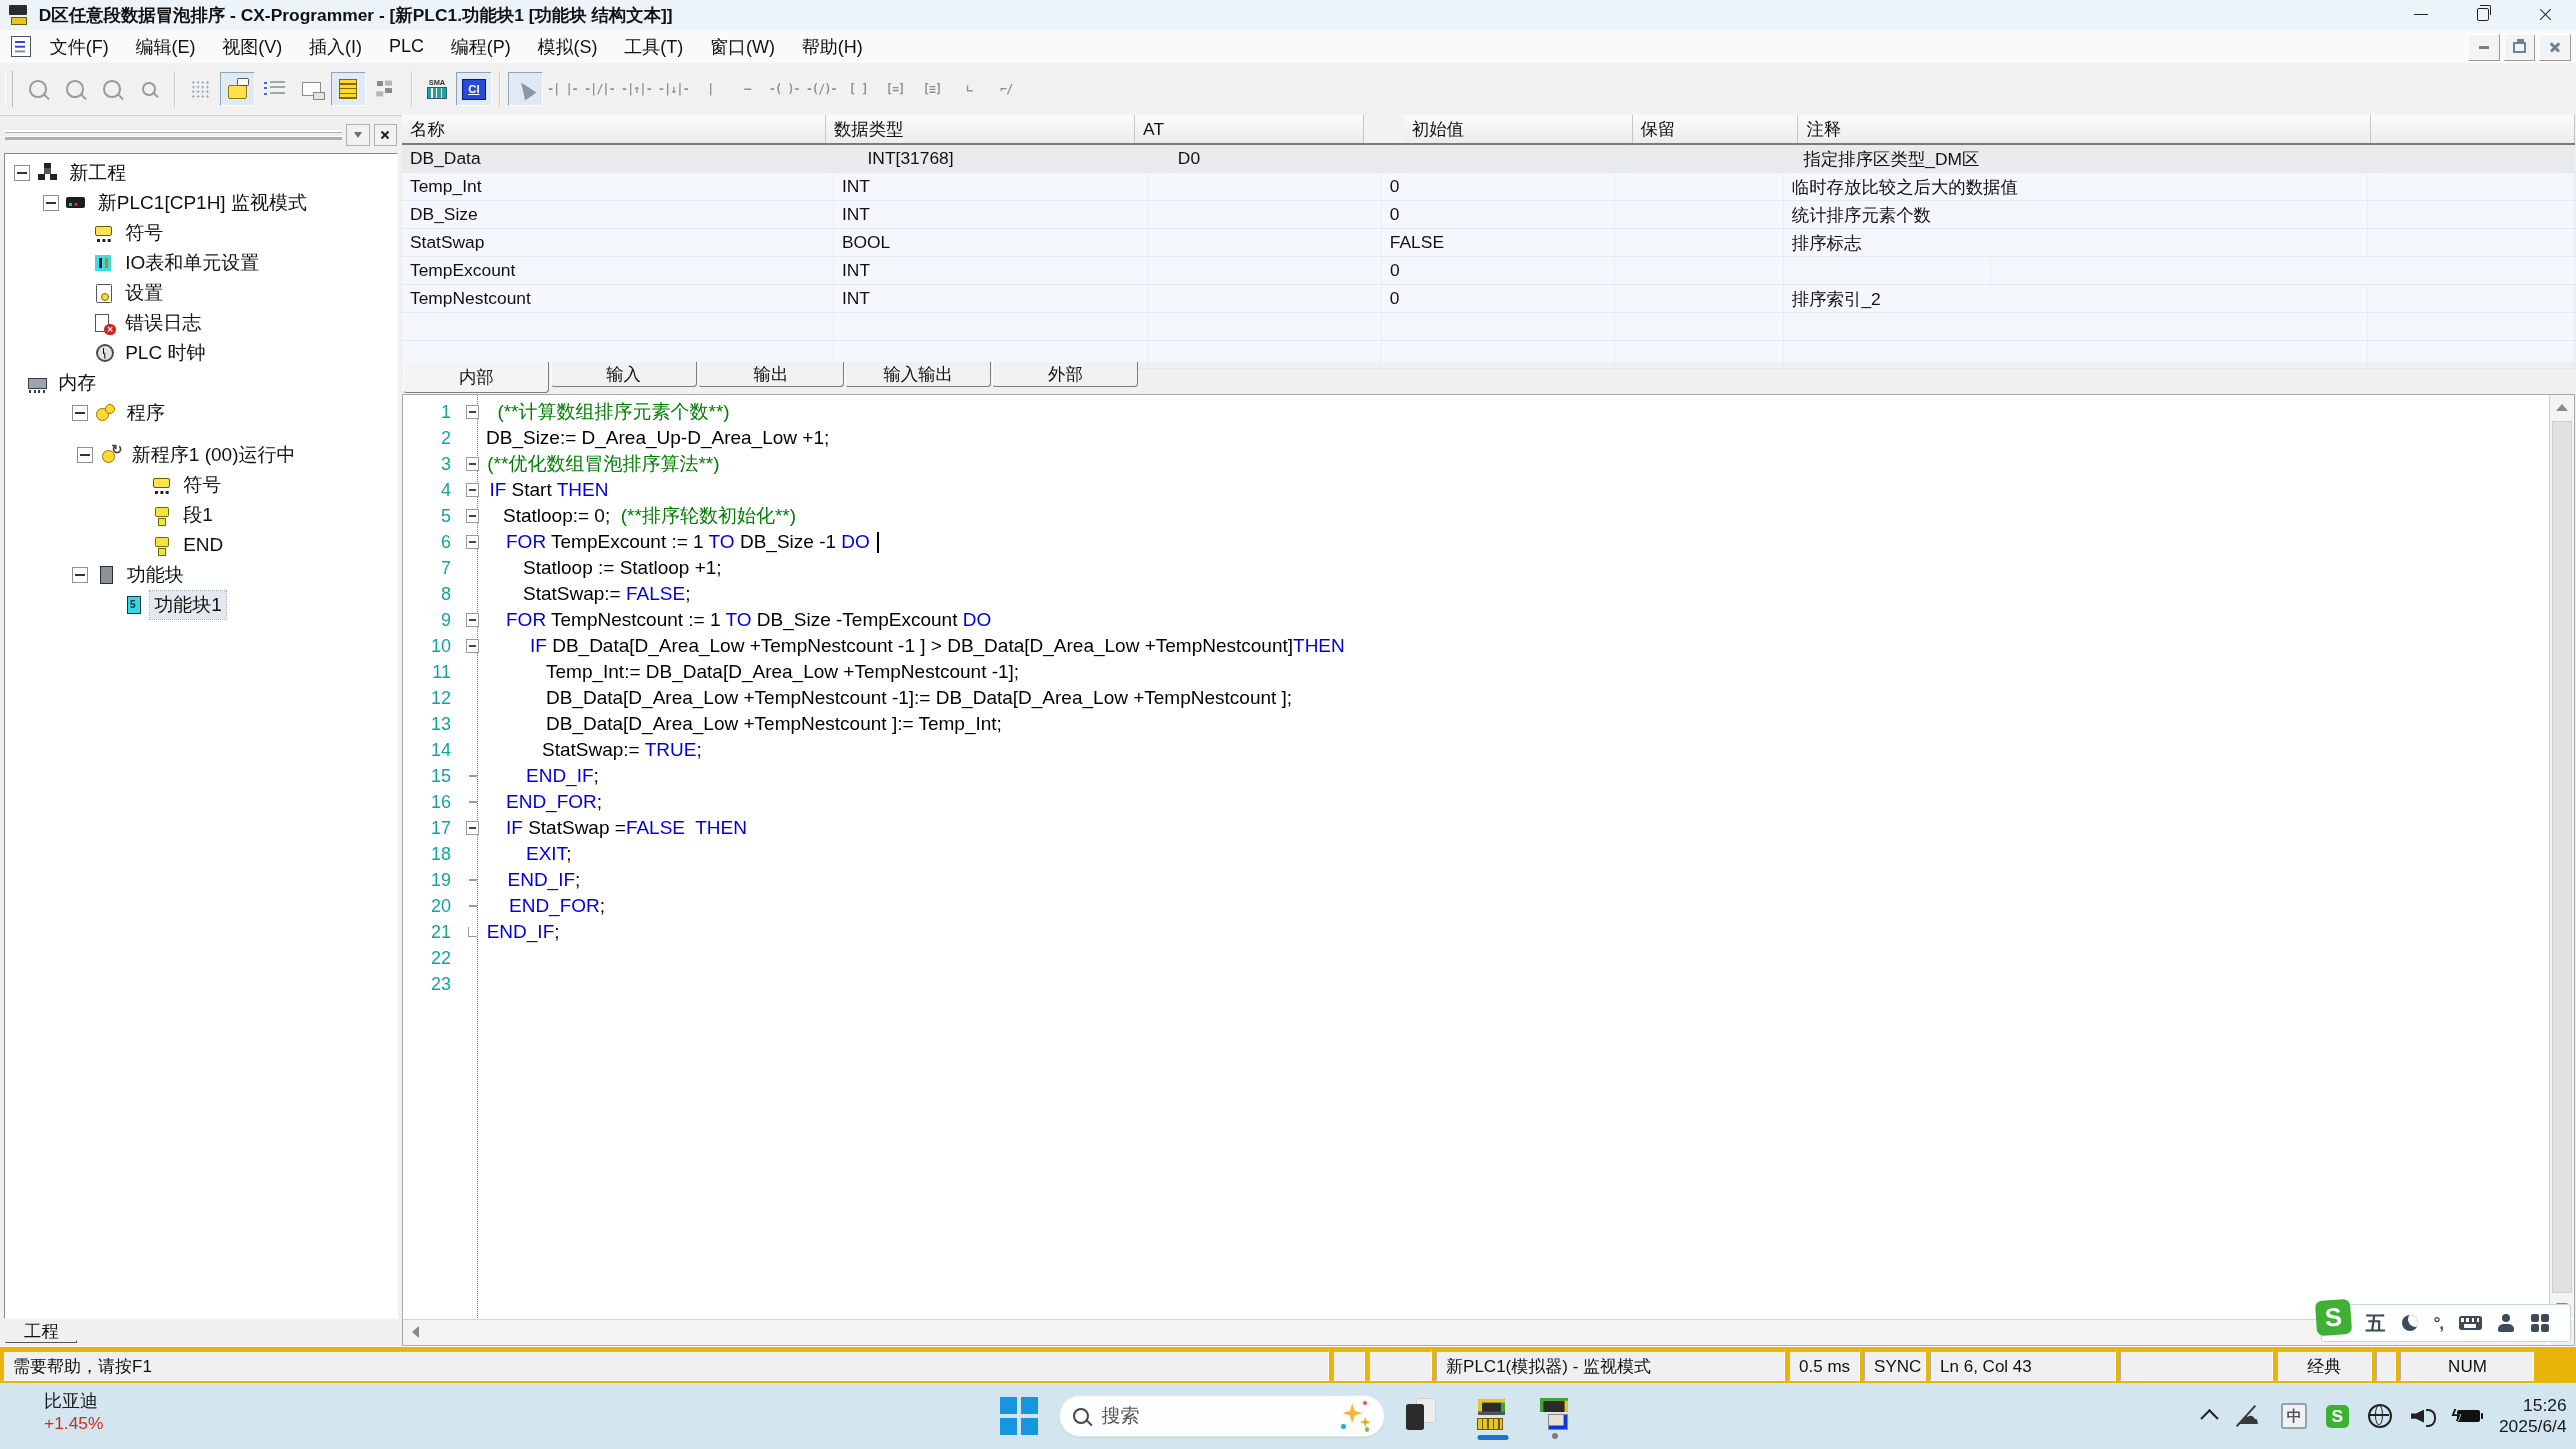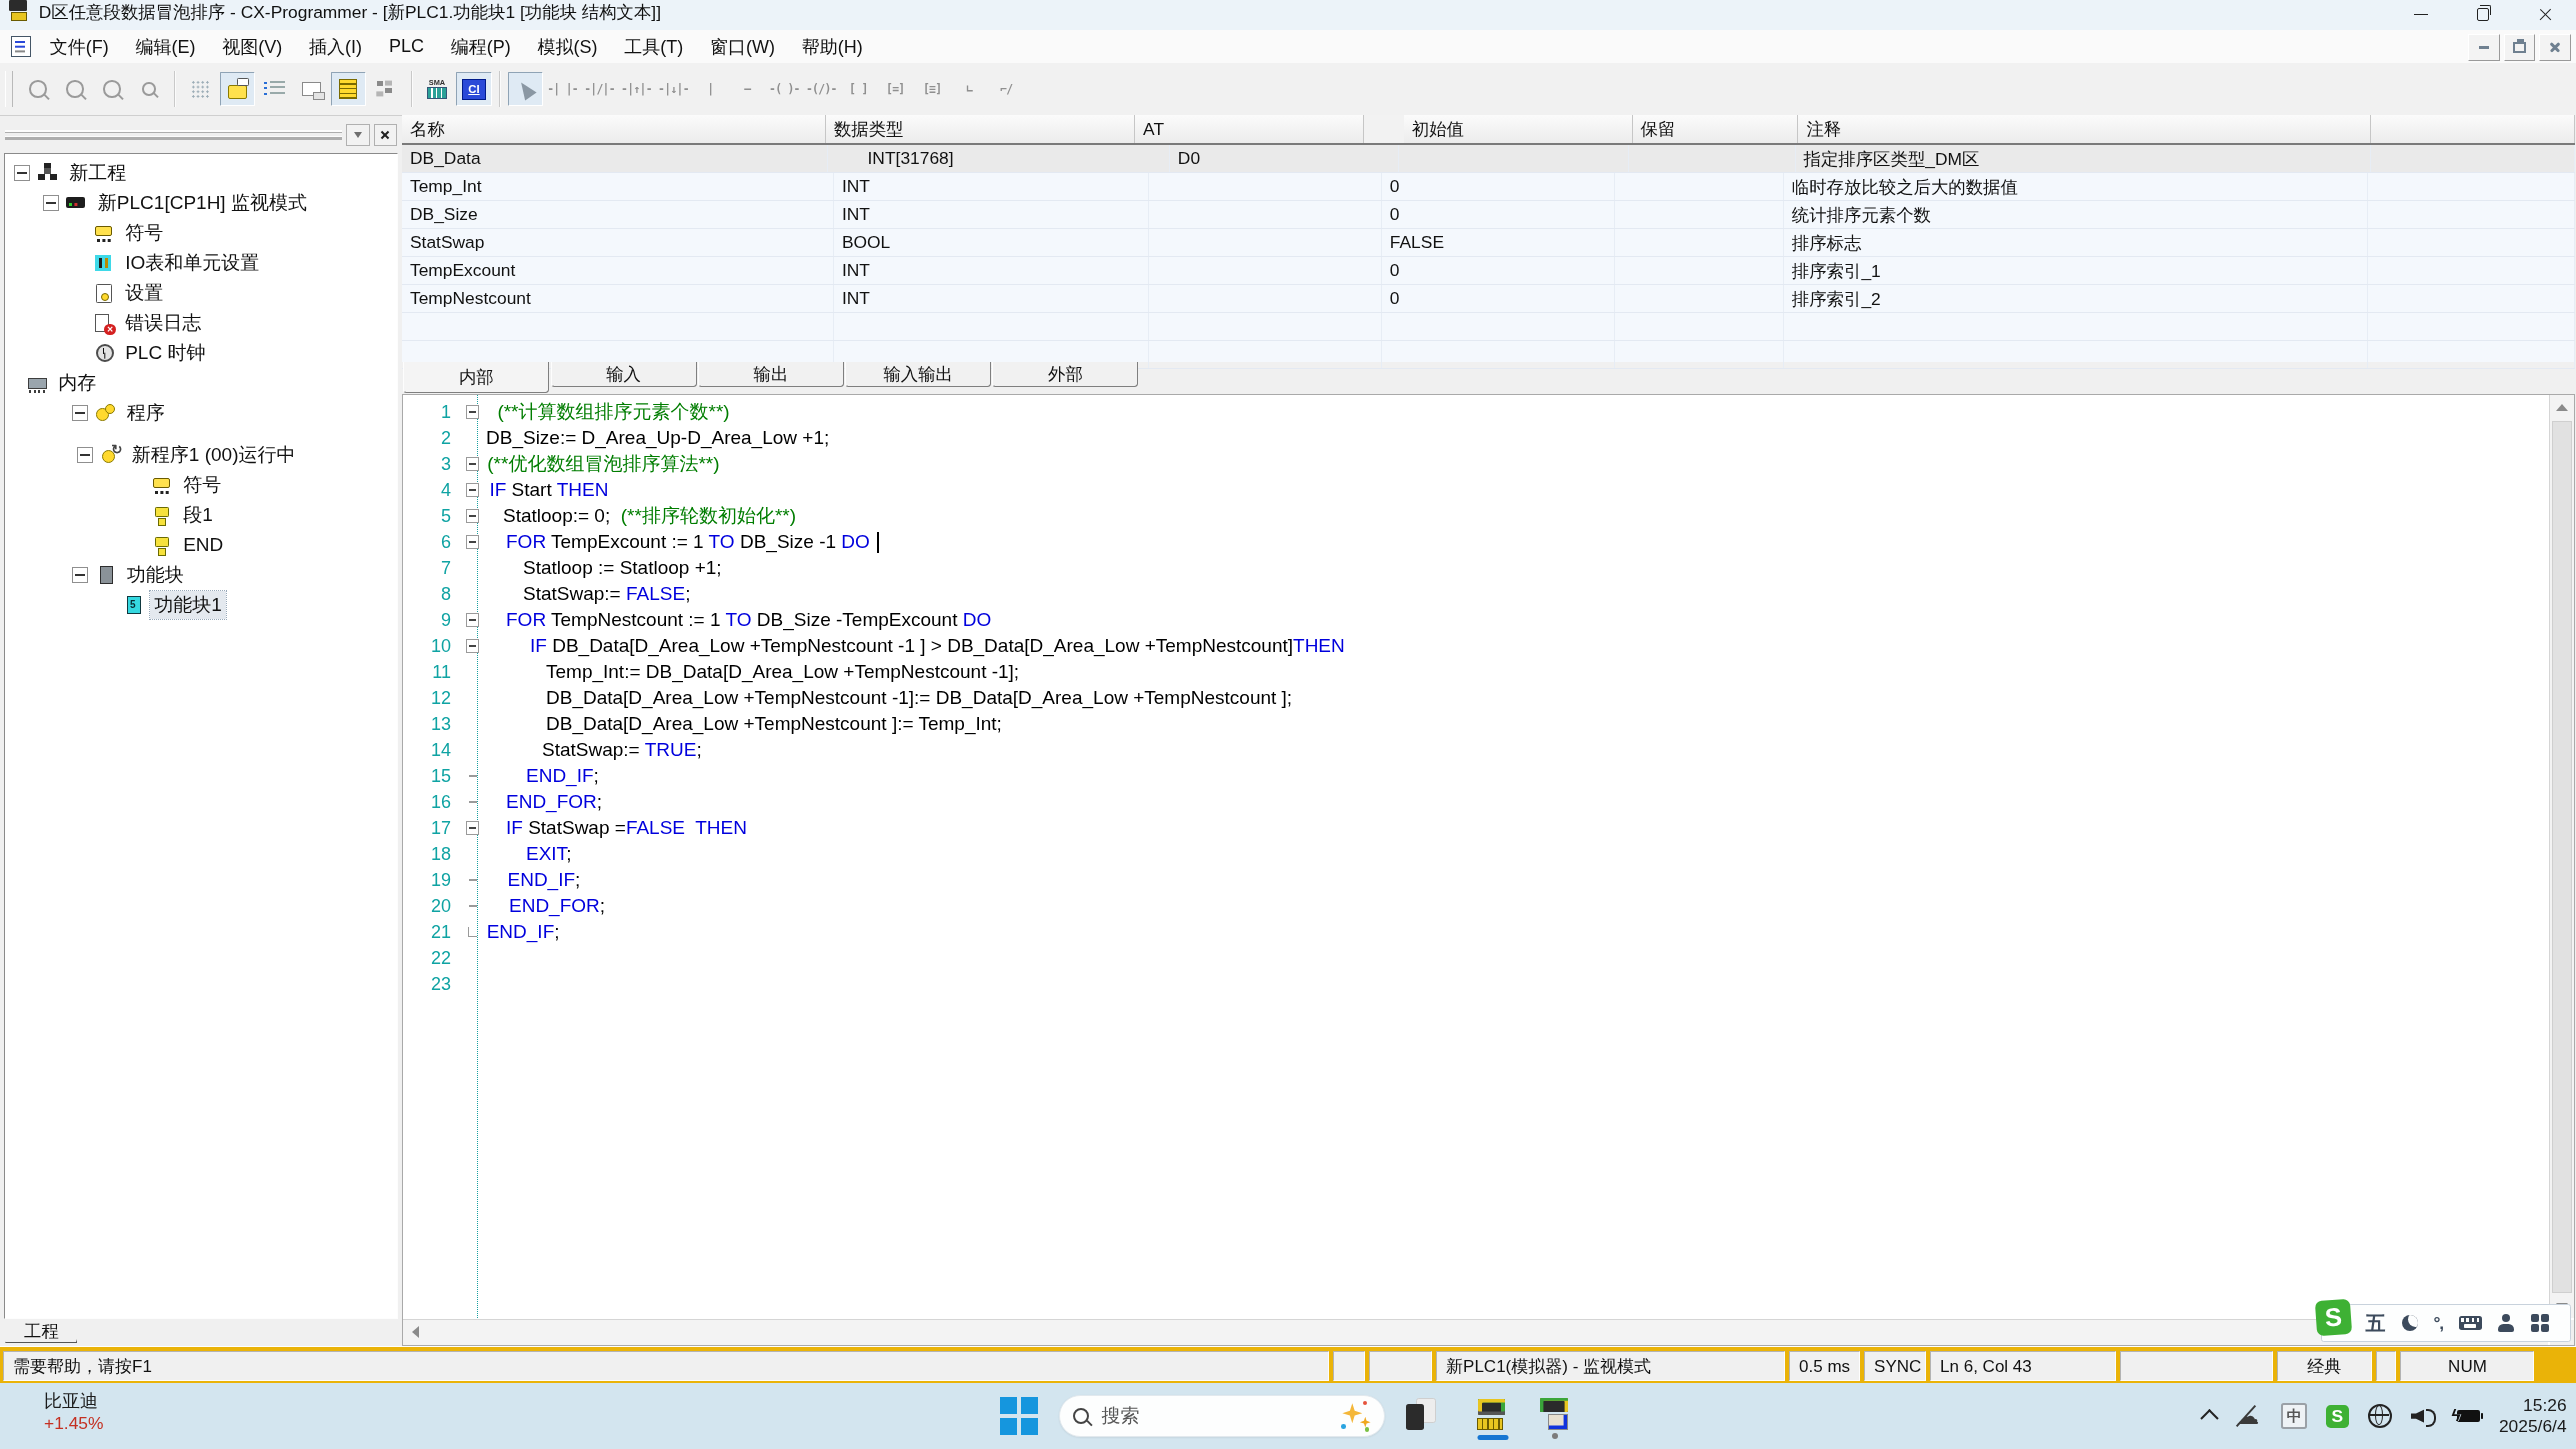--- a/index.html
+++ b/index.html
@@ -1,20 +1,20 @@
 <!DOCTYPE html>
 <html style="font-size:10.7px"><head>
 <meta charset="utf-8">
 <style>
   html,body{margin:0;padding:0;background:#222;}
   .screen{position:relative;width:2576px;height:1449px;background:#f0f0f0;
           font-family:"Liberation Sans",sans-serif;overflow:hidden;color:#111;}
   
   .titlebar{position:absolute;top:0;left:0;right:0;height:29.5px;background:#ecf3f9;
-            display:flex;align-items:flex-start;padding-left:9.4px;}
+            display:flex;align-items:center;padding-left:9.4px;font-weight:bold;}
   .app-ico{width:20px;height:20px;position:relative;flex:none;}
   .app-ico::before{content:"";position:absolute;left:0;top:0;width:17.4px;height:10.7px;background:#2b2b2b;border-radius:1.3px;}
   .app-ico::after{content:"";position:absolute;left:1.3px;top:12px;width:14.8px;height:6.7px;background:#e8c520;border:0.7px solid #6a5a00;}
   .title-text{font-size:17.4px;margin-left:9.4px;white-space:nowrap;}
   .win-controls{position:absolute;right:0;top:0;height:29.5px;display:flex;}
   .wbtn{width:62px;height:29.5px;display:flex;align-items:center;justify-content:center;}
   .min-g{width:14.8px;height:1.3px;background:#222;}
   .rst-g{width:10.7px;height:10.7px;border:1.3px solid #222;border-radius:2px;position:relative;}
   .rst-g::before{content:"";position:absolute;top:-4.7px;left:2.7px;width:9.4px;height:9.4px;border-top:1.3px solid #222;border-right:1.3px solid #222;border-radius:0 2px 0 0;}
   .xg{position:relative;width:12px;height:12px;}
@@ -502,21 +502,20 @@
             <div class="vtd" style="width: 169px;"></div>
             <div class="vtd" style="width: 584px;">排序标志</div>
             <div class="vtd" style="width: 207px;"></div>
           </div>
           <div class="vtr">
             <div class="vtd" style="width: 432px;">TempExcount</div>
             <div class="vtd" style="width: 315px;">INT</div>
             <div class="vtd" style="width: 233px;"></div>
             <div class="vtd" style="width: 233px;">0</div>
             <div class="vtd" style="width: 169px;"></div>
-            <div class="vtd" style="width: 584px;">排序索引_1</div>
             <div class="vtd" style="width: 207px;"></div>
           </div>
           <div class="vtr">
             <div class="vtd" style="width: 432px;">TempNestcount</div>
             <div class="vtd" style="width: 315px;">INT</div>
             <div class="vtd" style="width: 233px;"></div>
             <div class="vtd" style="width: 233px;">0</div>
             <div class="vtd" style="width: 169px;"></div>
             <div class="vtd" style="width: 584px;">排序索引_2</div>
             <div class="vtd" style="width: 207px;"></div>

